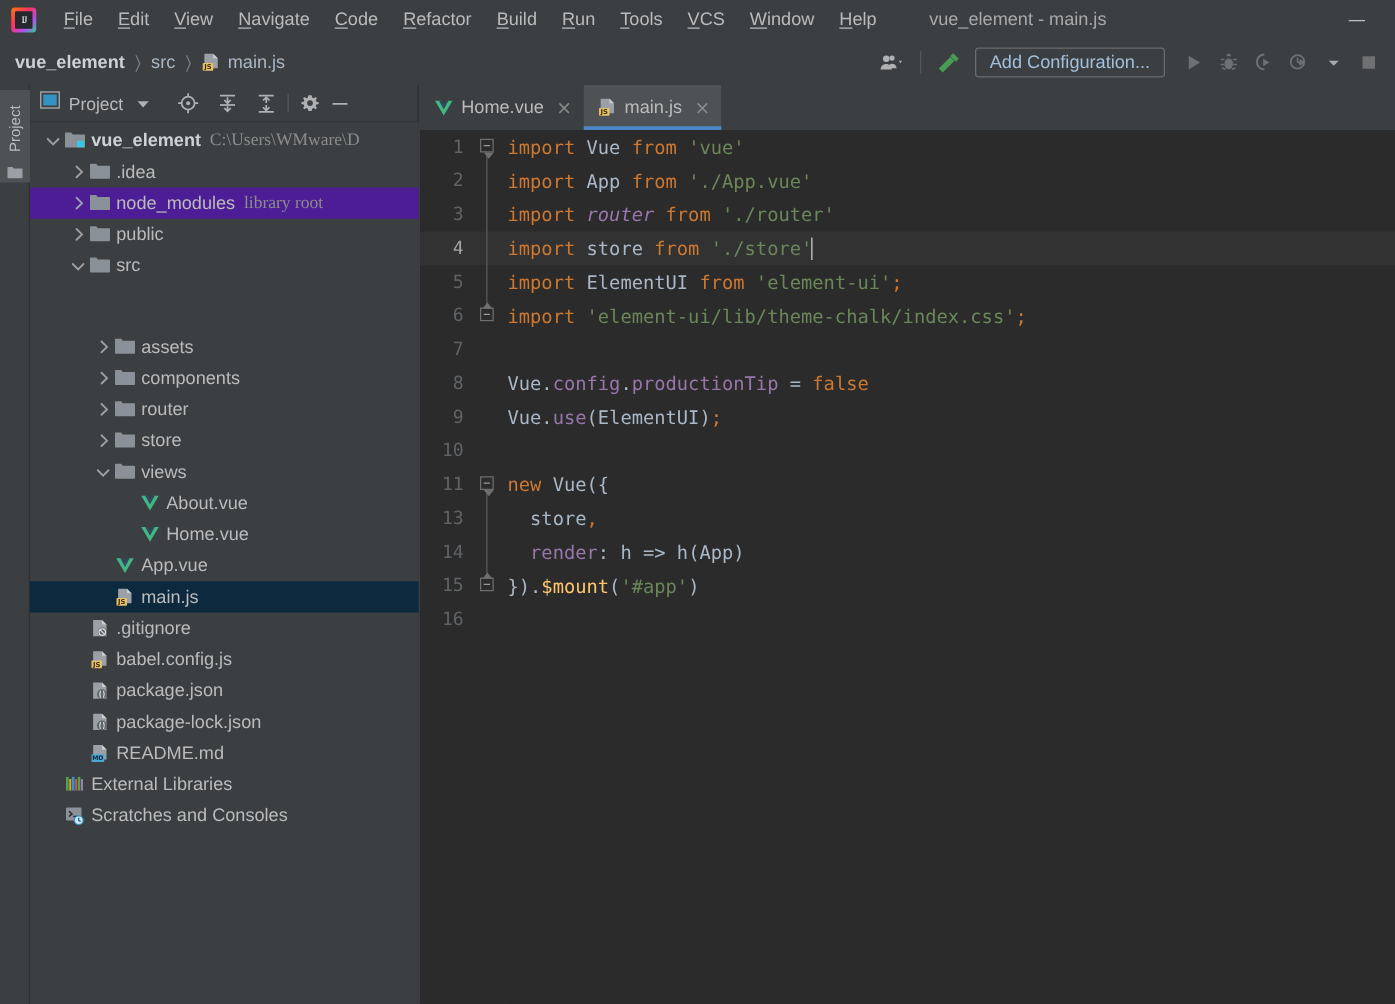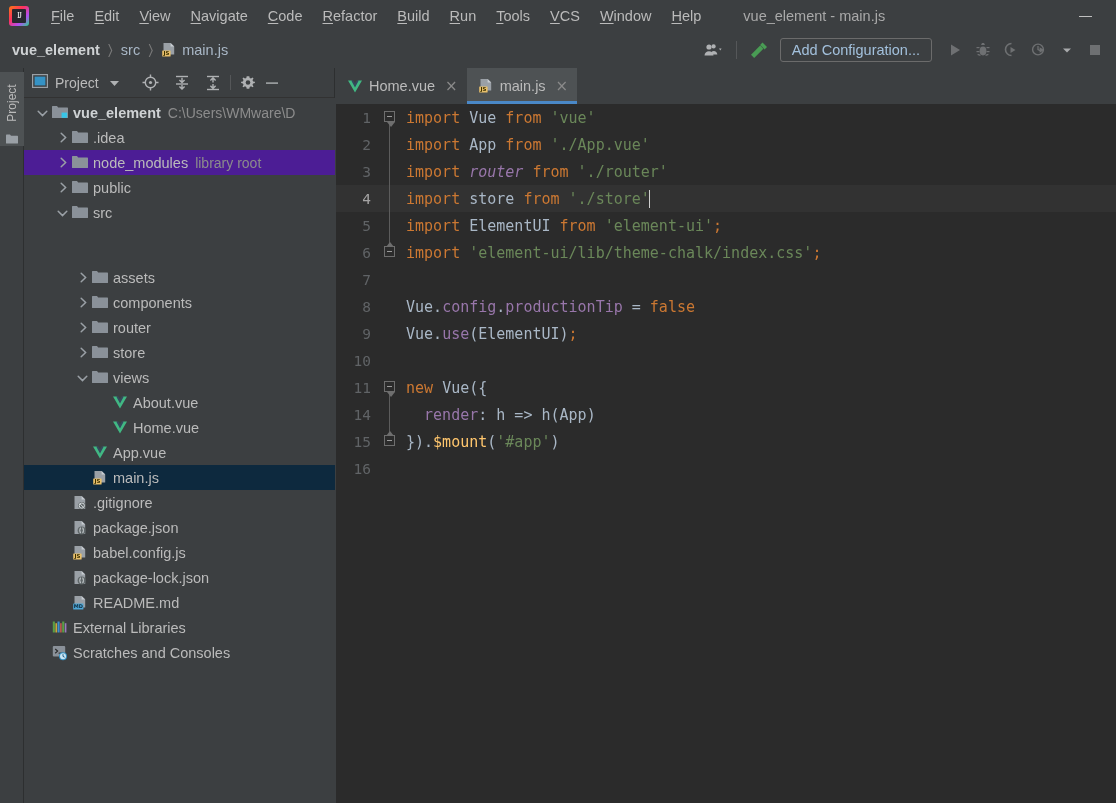--- a/index.html
+++ b/index.html
@@ -118,21 +118,21 @@
   .row.sel { background: #0D293E; }
   .row.lib { background: #4c1d95; }
   .arrow {
     width: 13px; height: 13px; flex: none; display: flex;
     align-items: center; justify-content: center; margin-right: 3px;
   }
   .arrow svg { display: block; }
   .ficon { width: 16px; height: 16px; flex: none; margin-right: 5px; position: relative; }
   .rlabel { color: #BBBBBB; }
   .rlabel.bold { font-weight: bold; color: #CFD2D4; }
-  .rsub { color: #8C8C8C; margin-left: 7px; font-size: 14px; }
+  .rsub { color: #8C8C8C; margin-left: 7px; font-size: 14px; font-family: Liberation Serif, serif; }
 
   
   .editor-wrap {
     position: absolute; left: 336px; top: 68px; width: 780px; height: 735px;
     background: #2B2B2B;
   }
   .tabbar {
     height: 36px; background: #3C3F41; display: flex; align-items: stretch;
   }
   .tab {
@@ -532,36 +532,36 @@
               <path d="M9.6 1 L13.2 4.6 H9.6 Z" fill="#C8CDD2"></path>
               <circle cx="9.8" cy="10.6" r="3.6" fill="#5F6668"></circle>
               <circle cx="9.8" cy="10.6" r="2.6" fill="none" stroke="#D6DBDE" stroke-width="1"></circle>
               <path d="M7.9 8.7 L11.7 12.5" stroke="#D6DBDE" stroke-width="1"></path>
             </svg></span>
           <span class="rlabel">.gitignore</span>
         </div>
         <div class="row" style="padding-left: 32px;">
           <span class="arrow"></span>
           <span class="ficon"><svg width="16" height="16" viewBox="0 0 16 16">
+              <path d="M2.5 1 H9.6 L13.2 4.6 V12.6 H2.5 Z" fill="#9AA0A6"></path>
+              <path d="M9.6 1 L13.2 4.6 H9.6 Z" fill="#C8CDD2"></path>
+              <rect x="1.2" y="8.4" width="8.4" height="6.2" rx="0.6" fill="#E8BF6A"></rect>
+              <text x="5.4" y="13.4" font-family="DejaVu Sans, sans-serif" font-size="5.4" font-weight="bold" fill="#3C3100" text-anchor="middle">JS</text>
+            </svg></span>
+          <span class="rlabel">babel.config.js</span>
+        </div>
+        <div class="row" style="padding-left: 32px;">
+          <span class="arrow"></span>
+          <span class="ficon"><svg width="16" height="16" viewBox="0 0 16 16">
               <path d="M2.5 1 H9.6 L13.2 4.6 V14 H2.5 Z" fill="#9AA0A6"></path>
               <path d="M9.6 1 L13.2 4.6 H9.6 Z" fill="#C8CDD2"></path>
               <circle cx="9.6" cy="10.4" r="4" fill="#5F6668"></circle>
               <path d="M8.4 7.6 Q7.2 10.4 8.4 13.2 M10.8 7.6 Q12 10.4 10.8 13.2" stroke="#D6DBDE" stroke-width="1" fill="none"></path>
             </svg></span>
           <span class="rlabel">package.json</span>
-        </div>
-        <div class="row" style="padding-left: 32px;">
-          <span class="arrow"></span>
-          <span class="ficon"><svg width="16" height="16" viewBox="0 0 16 16">
-              <path d="M2.5 1 H9.6 L13.2 4.6 V12.6 H2.5 Z" fill="#9AA0A6"></path>
-              <path d="M9.6 1 L13.2 4.6 H9.6 Z" fill="#C8CDD2"></path>
-              <rect x="1.2" y="8.4" width="8.4" height="6.2" rx="0.6" fill="#E8BF6A"></rect>
-              <text x="5.4" y="13.4" font-family="DejaVu Sans, sans-serif" font-size="5.4" font-weight="bold" fill="#3C3100" text-anchor="middle">JS</text>
-            </svg></span>
-          <span class="rlabel">babel.config.js</span>
         </div>
         <div class="row" style="padding-left: 32px;">
           <span class="arrow"></span>
           <span class="ficon"><svg width="16" height="16" viewBox="0 0 16 16">
               <path d="M2.5 1 H9.6 L13.2 4.6 V14 H2.5 Z" fill="#9AA0A6"></path>
               <path d="M9.6 1 L13.2 4.6 H9.6 Z" fill="#C8CDD2"></path>
               <circle cx="9.6" cy="10.4" r="4" fill="#5F6668"></circle>
               <path d="M8.4 7.6 Q7.2 10.4 8.4 13.2 M10.8 7.6 Q12 10.4 10.8 13.2" stroke="#D6DBDE" stroke-width="1" fill="none"></path>
             </svg></span>
           <span class="rlabel">package-lock.json</span>
@@ -697,20 +697,27 @@
           </div>
           <div class="line">
             <span class="ln">11</span>
             <span class="fold">
               <span class="fold-line" style="top: 13px;"></span>
               <span class="fold-box down"></span>
             </span>
             <span class="code"><span class="kw">new</span><span class="op"> </span><span class="ident">Vue</span><span class="op">({</span></span>
           </div>
           <div class="line">
+            <span class="ln">13</span>
+            <span class="fold">
+              <span class="fold-line"></span>
+            </span>
+            <span class="code"><span class="op">  </span><span class="ident">store</span><span class="kw">,</span></span>
+          </div>
+          <div class="line">
             <span class="ln">14</span>
             <span class="fold">
               <span class="fold-line"></span>
             </span>
             <span class="code"><span class="op">  </span><span class="prop">render</span><span class="op">: </span><span class="ident">h</span><span class="op"> =&gt; </span><span class="ident">h</span><span class="op">(</span><span class="ident">App</span><span class="op">)</span></span>
           </div>
           <div class="line">
             <span class="ln">15</span>
             <span class="fold">
               <span class="fold-line" style="bottom: 13px;"></span>

